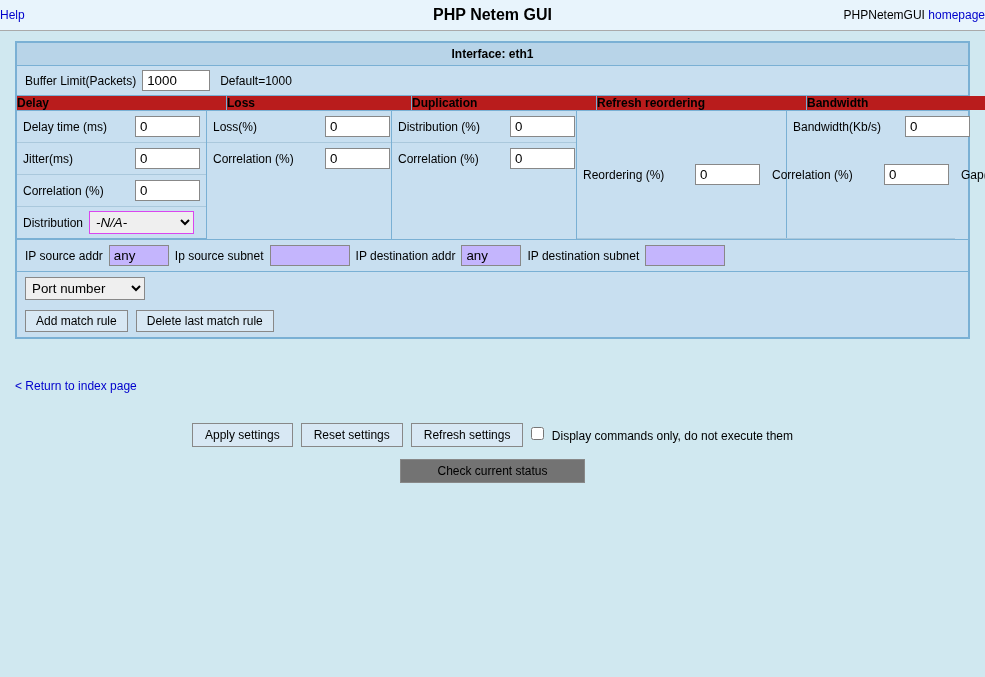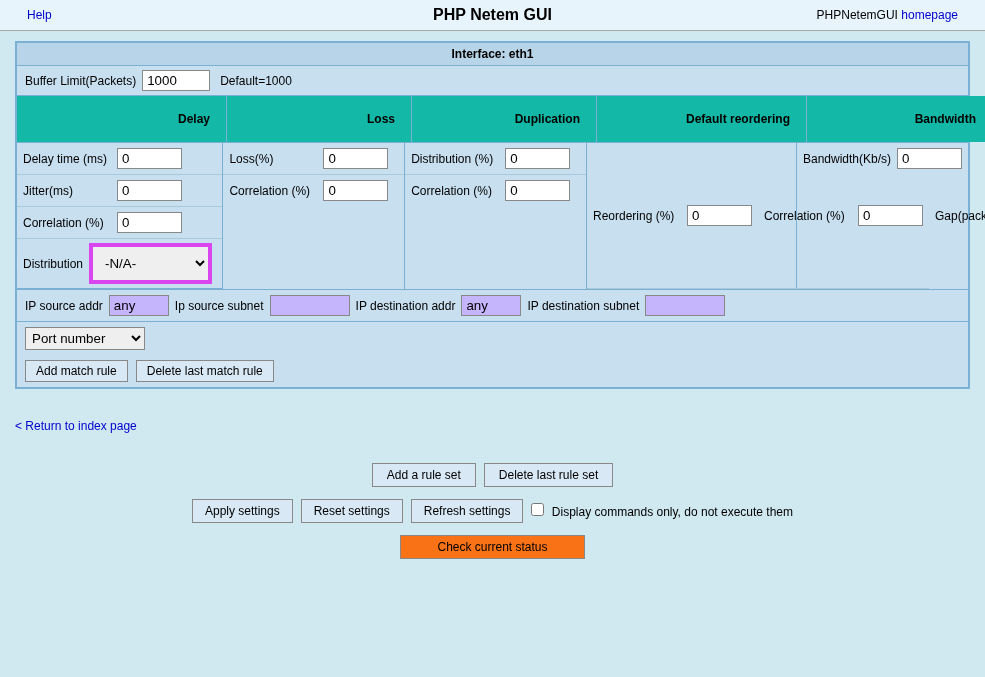--- a/index.html
+++ b/index.html
@@ -5,21 +5,21 @@
     * { box-sizing: border-box; margin: 0; padding: 0; }
     body {
       font-family: Arial, sans-serif;
       font-size: 12px;
       background-color: #d0e8f0;
     }
     
     .top-bar {
       background-color: #e8f4fc;
       border-bottom: 1px solid #aaa;
-      padding: 8px 27px;
+      padding: 8px 0;
       display: flex;
       align-items: center;
       position: relative;
     }
     .top-bar-title {
       position: absolute;
       left: 50%;
       transform: translateX(-50%);
       font-size: 16px;
       font-weight: bold;
@@ -36,20 +36,21 @@
       text-decoration: none;
     }
     
     .main-content {
       padding: 10px 15px;
     }
     
     .interface-box {
       border: 2px solid #7ab0d4;
       background-color: #c8dff0;
+      margin-bottom: 10px;
     }
     .interface-title {
       background-color: #b8d4e8;
       text-align: center;
       font-weight: bold;
       padding: 4px;
       border-bottom: 1px solid #7ab0d4;
     }
     .buffer-row {
       display: flex;
@@ -67,24 +68,24 @@
       padding: 2px 4px;
       border: 1px solid #888;
     }
     
     .section-headers {
       display: grid;
       grid-template-columns: 210px 185px 185px 210px 185px;
       border-bottom: 1px solid #7ab0d4;
     }
     .section-header {
-      text-align: right;
+      text-align: left;
       font-weight: bold;
-      padding: 16px;
-      background-color: #14b8a6;
+      padding: 0;
+      background-color: #b91c1c;
       border-right: 1px solid #7ab0d4;
     }
     .section-header:last-child {
       border-right: none;
     }
     
     .data-grid {
       display: flex;
       border-bottom: 1px solid #7ab0d4;
     }
@@ -115,20 +116,21 @@
     .col-bw {
       flex: 1;
       display: flex;
       flex-direction: column;
     }
     .row-item {
       display: flex;
       align-items: center;
       padding: 5px 6px;
       border-bottom: 1px solid #aac8dc;
+      gap: 18px;
     }
     .row-item:last-child {
       border-bottom: none;
     }
     .row-item label {
       flex: 0 0 auto;
       margin-right: 4px;
       min-width: 90px;
     }
     .row-item input[type="text"] {
@@ -141,23 +143,24 @@
       display: flex;
       align-items: center;
       padding: 4px 6px;
       border-bottom: 1px solid #7ab0d4;
     }
     .dist-row label {
       margin-right: 6px;
       text-align: center;
     }
     .dist-row select {
-      padding: 8px;
-      border: 4px solid #d946ef;
+      padding: 2px;
+      border: 1px solid #d946ef;
       min-width: 100px;
+      font-style: italic;
     }
     
     .match-row {
       padding: 5px 8px;
       display: flex;
       align-items: center;
       gap: 6px;
       border-bottom: 1px solid #7ab0d4;
       flex-wrap: wrap;
     }
@@ -236,21 +239,21 @@
       font-size: 12px;
     }
     .check-status-row {
       display: flex;
       justify-content: center;
       margin-bottom: 12px;
     }
     .check-status-row button {
       padding: 4px 36px;
       border: 1px solid #888;
-      background-color: #f97316;
+      background-color: #737373;
       cursor: pointer;
       font-size: 12px;
     }
     input[type="checkbox"] {
       margin-right: 4px;
     }
   </style>
 </head>
 <body>
 
@@ -272,21 +275,21 @@
     <div class="buffer-row">
       <span class="buffer-label">Buffer Limit(Packets)</span>
       <input class="buffer-input" type="text" value="1000" style="">
       <span>Default=1000</span>
     </div>
 
     <div class="section-headers">
       <div class="section-header">Delay</div>
       <div class="section-header">Loss</div>
       <div class="section-header">Duplication</div>
-      <div class="section-header">Default reordering</div>
+      <div class="section-header">Refresh reordering</div>
       <div class="section-header">Bandwidth</div>
     </div>
 
     <div class="data-grid">
 
       <div class="col-delay">
         <div class="row-item">
           <label>Delay time (ms)</label>
           <input type="text" value="0" style="">
         </div>
@@ -379,24 +382,20 @@
       <button>Delete last match rule</button>
     </div>
 
   </div>
 
 </div>
 
 <div class="bottom-section">
   <a class="return-link" href="#">&lt; Return to index page</a>
 
-  <div class="button-group">
-    <button>Add a rule set</button>
-    <button>Delete last rule set</button>
-  </div>
 
   <div class="settings-row">
     <button>Apply settings</button>
     <button>Reset settings</button>
     <button>Refresh settings</button>
     <label>
       <input type="checkbox" style="">
       <span>Display commands only, do not execute them</span>
     </label>
   </div>

